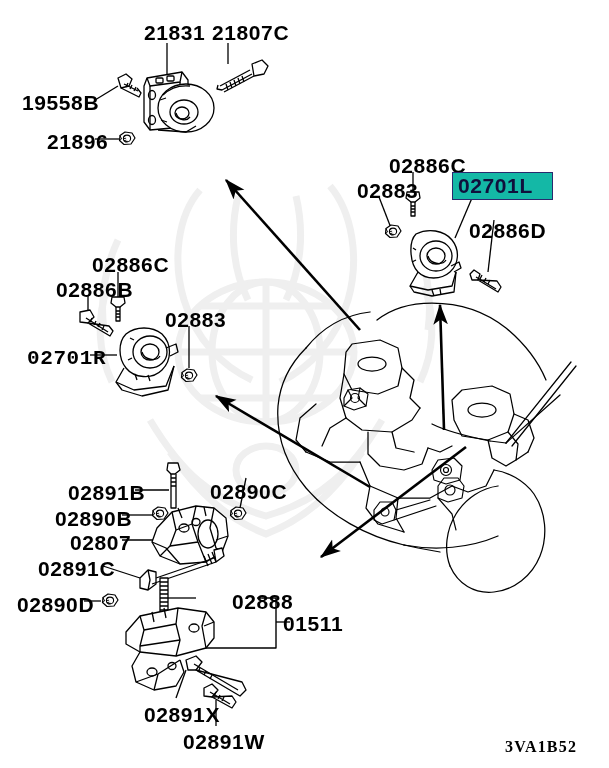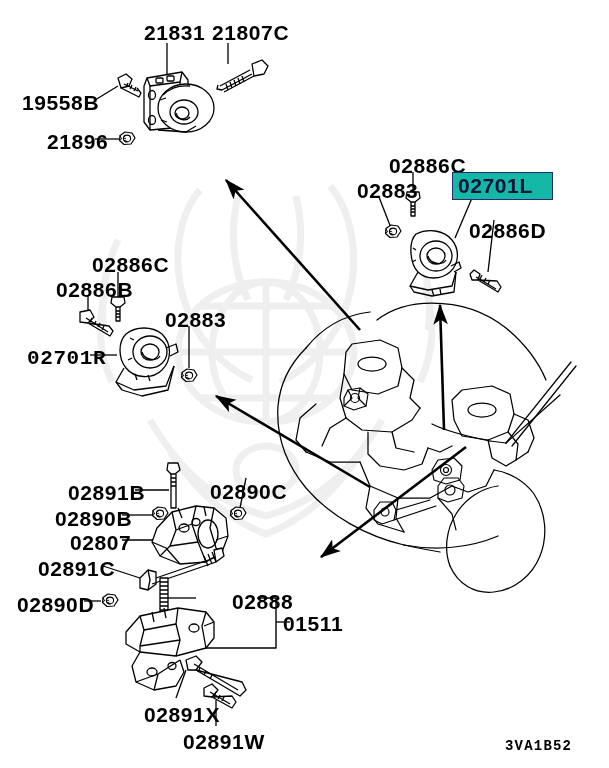--- a/index.html
+++ b/index.html
@@ -36,22 +36,22 @@
     line-height: 1;
   }
   .lbl.hi {
     background: #14b8a6;
     border: 1.5px solid #2a2a6e;
     color: #10103c;
     padding: 2px 19px 3px 5px;
   }
   .figcode {
     position: absolute;
-    font-family: Liberation Mono, monospace;
-    font-size: 14px;
+    font-family: Liberation Serif, serif;
+    font-size: 16px;
     font-weight: 700;
     letter-spacing: 1.2px;
     color: #000000;
     white-space: nowrap;
   }
 </style>
 </head>
 <body>
 
 <div id="page">

